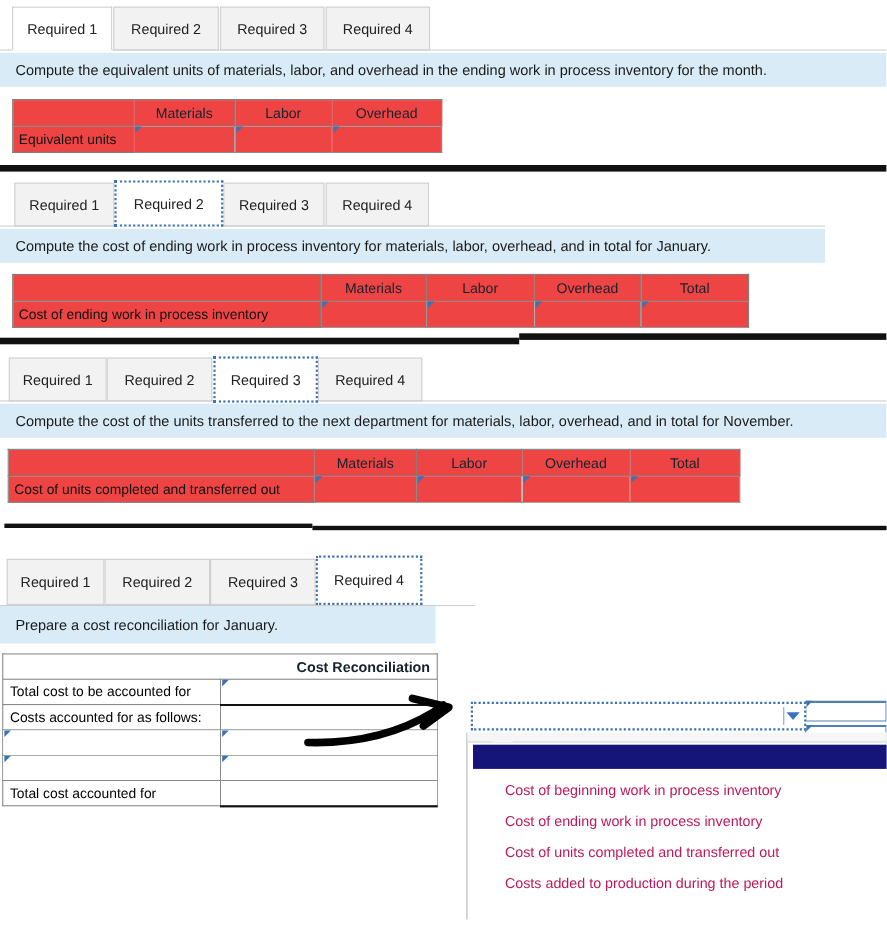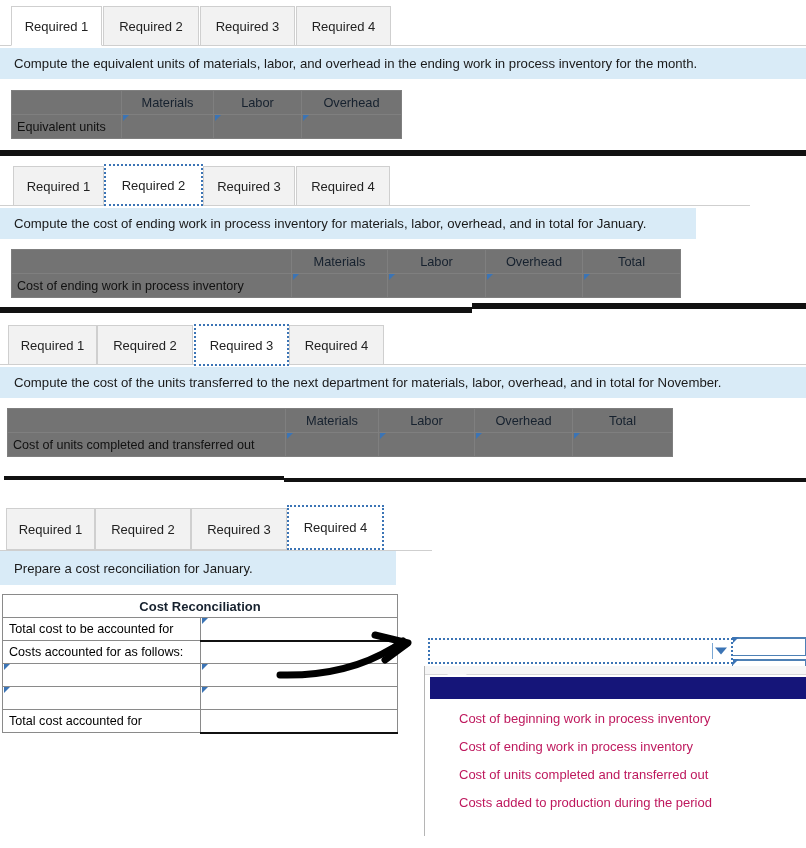--- a/index.html
+++ b/index.html
@@ -56,21 +56,21 @@
     border-collapse: collapse;
     font-size: 12.6px;
     color: #111;
     table-layout: fixed;
   }
   table.grid td, table.grid th {
     border: 1px solid #7f7f7f;
     height: 24px;
     padding: 0 5px;
     font-weight: normal;
-    background: #737373;
+    background: #ef4444;
   }
   th.hdr {
     background: #7cabdc;
     color: #16212e;
     font-weight: bold;
     text-align: center;
     font-size: 12.8px;
     border: 1px solid #4e80b5;
   }
   td.hdrblank {
@@ -95,21 +95,21 @@
     width: 0; height: 0;
     border-left: 6px solid #3b74b5;
     border-bottom: 6px solid transparent;
   }
 
   
   table.recon { border-collapse: collapse; font-size: 12.6px; table-layout: fixed; }
   table.recon td { height: 23px; padding: 0 6px; border: 1px solid #8a8a8a; background:#fff; }
   td.recon-title {
     background: #7cabdc; color: #16212e; font-weight: bold;
-    text-align: center; font-size: 13px; height: 22px;
+    text-align: right; font-size: 13px; height: 22px;
     border: 1px solid #4e80b5;
   }
   td.recon-indent { padding-left: 22px; margin-left: 44px; }
   td.val { position: relative; background: #fff; }
   td.val.flag::before {
     content: "";
     position: absolute; left: 1px; top: 0;
     width: 0; height: 0;
     border-left: 6px solid #3b74b5;
     border-bottom: 6px solid transparent;
@@ -245,21 +245,21 @@
       </div>
       <div class="tab" style="left:203px;width:92px;top:8px;">
         <span>Required 3</span>
       </div>
       <div class="tab" style="left:296px;width:94px;top:8px;">
         <span>Required 4</span>
       </div>
       <div class="tabline" style="width:750px;top:47px;"></div>
     </div>
 
-    <div class="banner" style="width:696px;margin-top:2px;">
+    <div class="banner" style="width:750px;margin-top:2px;">
       <span>Compute the cost of ending work in process inventory for materials, labor, overhead, and in total for January.</span>
     </div>
 
     <table class="grid" style="margin-top:10px;margin-left:11px;width:669px;">
       <tbody>
           <tr>
         <td class="hdrblank" style="width:280px;"></td>
         <th class="hdr" style="width:96px;">Materials</th>
         <th class="hdr" style="width:98px;">Labor</th>
         <th class="hdr" style="width:97px;">Overhead</th>

